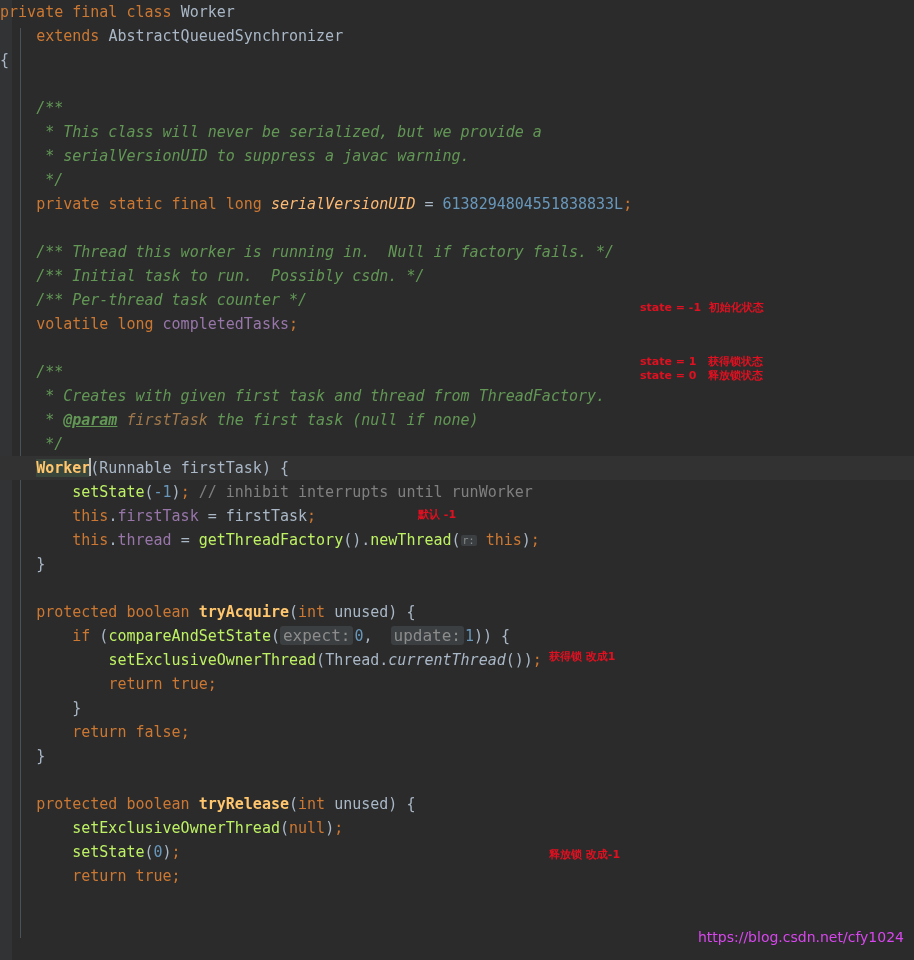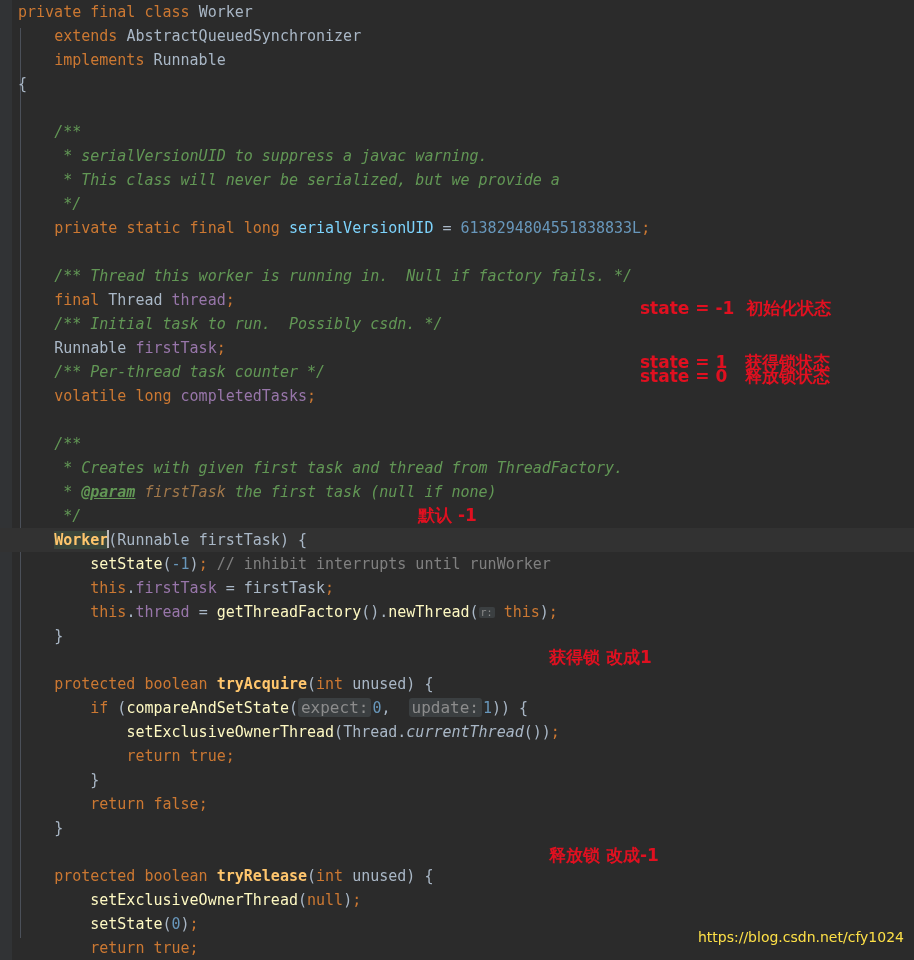--- a/index.html
+++ b/index.html
@@ -48,37 +48,36 @@
     position: absolute;
     left: 0; top: 0;
     width: 914px;
   }
 
   .line {
     position: relative;
     height: 24px;
     line-height: 24px;
     white-space: pre;
-    padding-left: 18px;
     box-sizing: border-box;
   }
   .line.caret-line {
     background: #323232;
     width: 914px;
   }
 
   
   .kw       { color: #cc7832; }
   .type     { color: #a9b7c6; }
   .plain    { color: #a9b7c6; }
   .field    { color: #9876aa; }
-  .field-i  { color: #7dd3fc; }
+  .field-i  { color: #fdba74; font-style: italic; }
   .num      { color: #6897bb; }
   .mdecl    { color: #ffc66d; font-weight: bold; }
-  .mcall    { color: #fef9c3; }
+  .mcall    { color: #bef264; }
   .static-i { color: #a9b7c6; font-style: italic; }
   .doc      { color: #629755; font-style: italic; }
   .doc-tag  { color: #629755; font-style: italic; font-weight: bold; text-decoration: underline; }
   .doc-par  { color: #a1784b; font-style: italic; }
   .cmt      { color: #808080; }
   .punct    { color: #a9b7c6; }
 
   
   .ident-hl {
     background: #39463b;
@@ -112,75 +111,72 @@
     padding: 0 2px;
     vertical-align: 1px;
   }
 
   
   .annot {
     position: absolute;
     color: #e01020;
     font-family: "DejaVu Sans", "Liberation Sans", sans-serif;
     font-weight: bold;
-    font-size: 17px;
+    font-size: 11px;
     white-space: pre;
     line-height: 24px;
   }
 
   
   .watermark {
     position: absolute;
     right: 10px;
     bottom: 11px;
-    color: #fde047;
+    color: #d946ef;
     font-family: "DejaVu Sans", "Liberation Sans", sans-serif;
     font-size: 14px;
     white-space: pre;
   }
 </style>
 </head>
 <body>
 
 <div id="editor">
 
   <div class="gutter"></div>
   <div class="indent-guide" style="left:20px;"></div>
 
   <div class="code">
 
     <div class="line"><span class="kw">private</span> <span class="kw">final</span> <span class="kw">class</span> <span class="type">Worker</span></div>
 
     <div class="line">    <span class="kw">extends</span> <span class="type">AbstractQueuedSynchronizer</span></div>
 
-    <div class="line">    <span class="kw">implements</span> <span class="type">Runnable</span></div>
 
     <div class="line"><span class="punct">{</span></div>
 
     <div class="line"></div>
 
     <div class="line">    <span class="doc">/**</span></div>
 
+    <div class="line">     <span class="doc">* This class will never be serialized, but we provide a</span></div>
+
     <div class="line">     <span class="doc">* serialVersionUID to suppress a javac warning.</span></div>
 
-    <div class="line">     <span class="doc">* This class will never be serialized, but we provide a</span></div>
-
     <div class="line">     <span class="doc">*/</span></div>
 
     <div class="line">    <span class="kw">private</span> <span class="kw">static</span> <span class="kw">final</span> <span class="kw">long</span> <span class="field-i">serialVersionUID</span> <span class="punct">=</span> <span class="num">6138294804551838833L</span><span class="kw">;</span></div>
 
     <div class="line"></div>
 
     <div class="line">    <span class="doc">/** Thread this worker is running in.  Null if factory fails. */</span></div>
 
-    <div class="line">    <span class="kw">final</span> <span class="type">Thread</span> <span class="field">thread</span><span class="kw">;</span></div>
 
     <div class="line">    <span class="doc">/** Initial task to run.  Possibly csdn. */</span></div>
 
-    <div class="line">    <span class="type">Runnable</span> <span class="field">firstTask</span><span class="kw">;</span></div>
 
     <div class="line">    <span class="doc">/** Per-thread task counter */</span></div>
 
     <div class="line">    <span class="kw">volatile</span> <span class="kw">long</span> <span class="field">completedTasks</span><span class="kw">;</span></div>
 
     <div class="line"></div>
 
     <div class="line">    <span class="doc">/**</span></div>
 
     <div class="line">     <span class="doc">* Creates with given first task and thread from ThreadFactory.</span></div>

